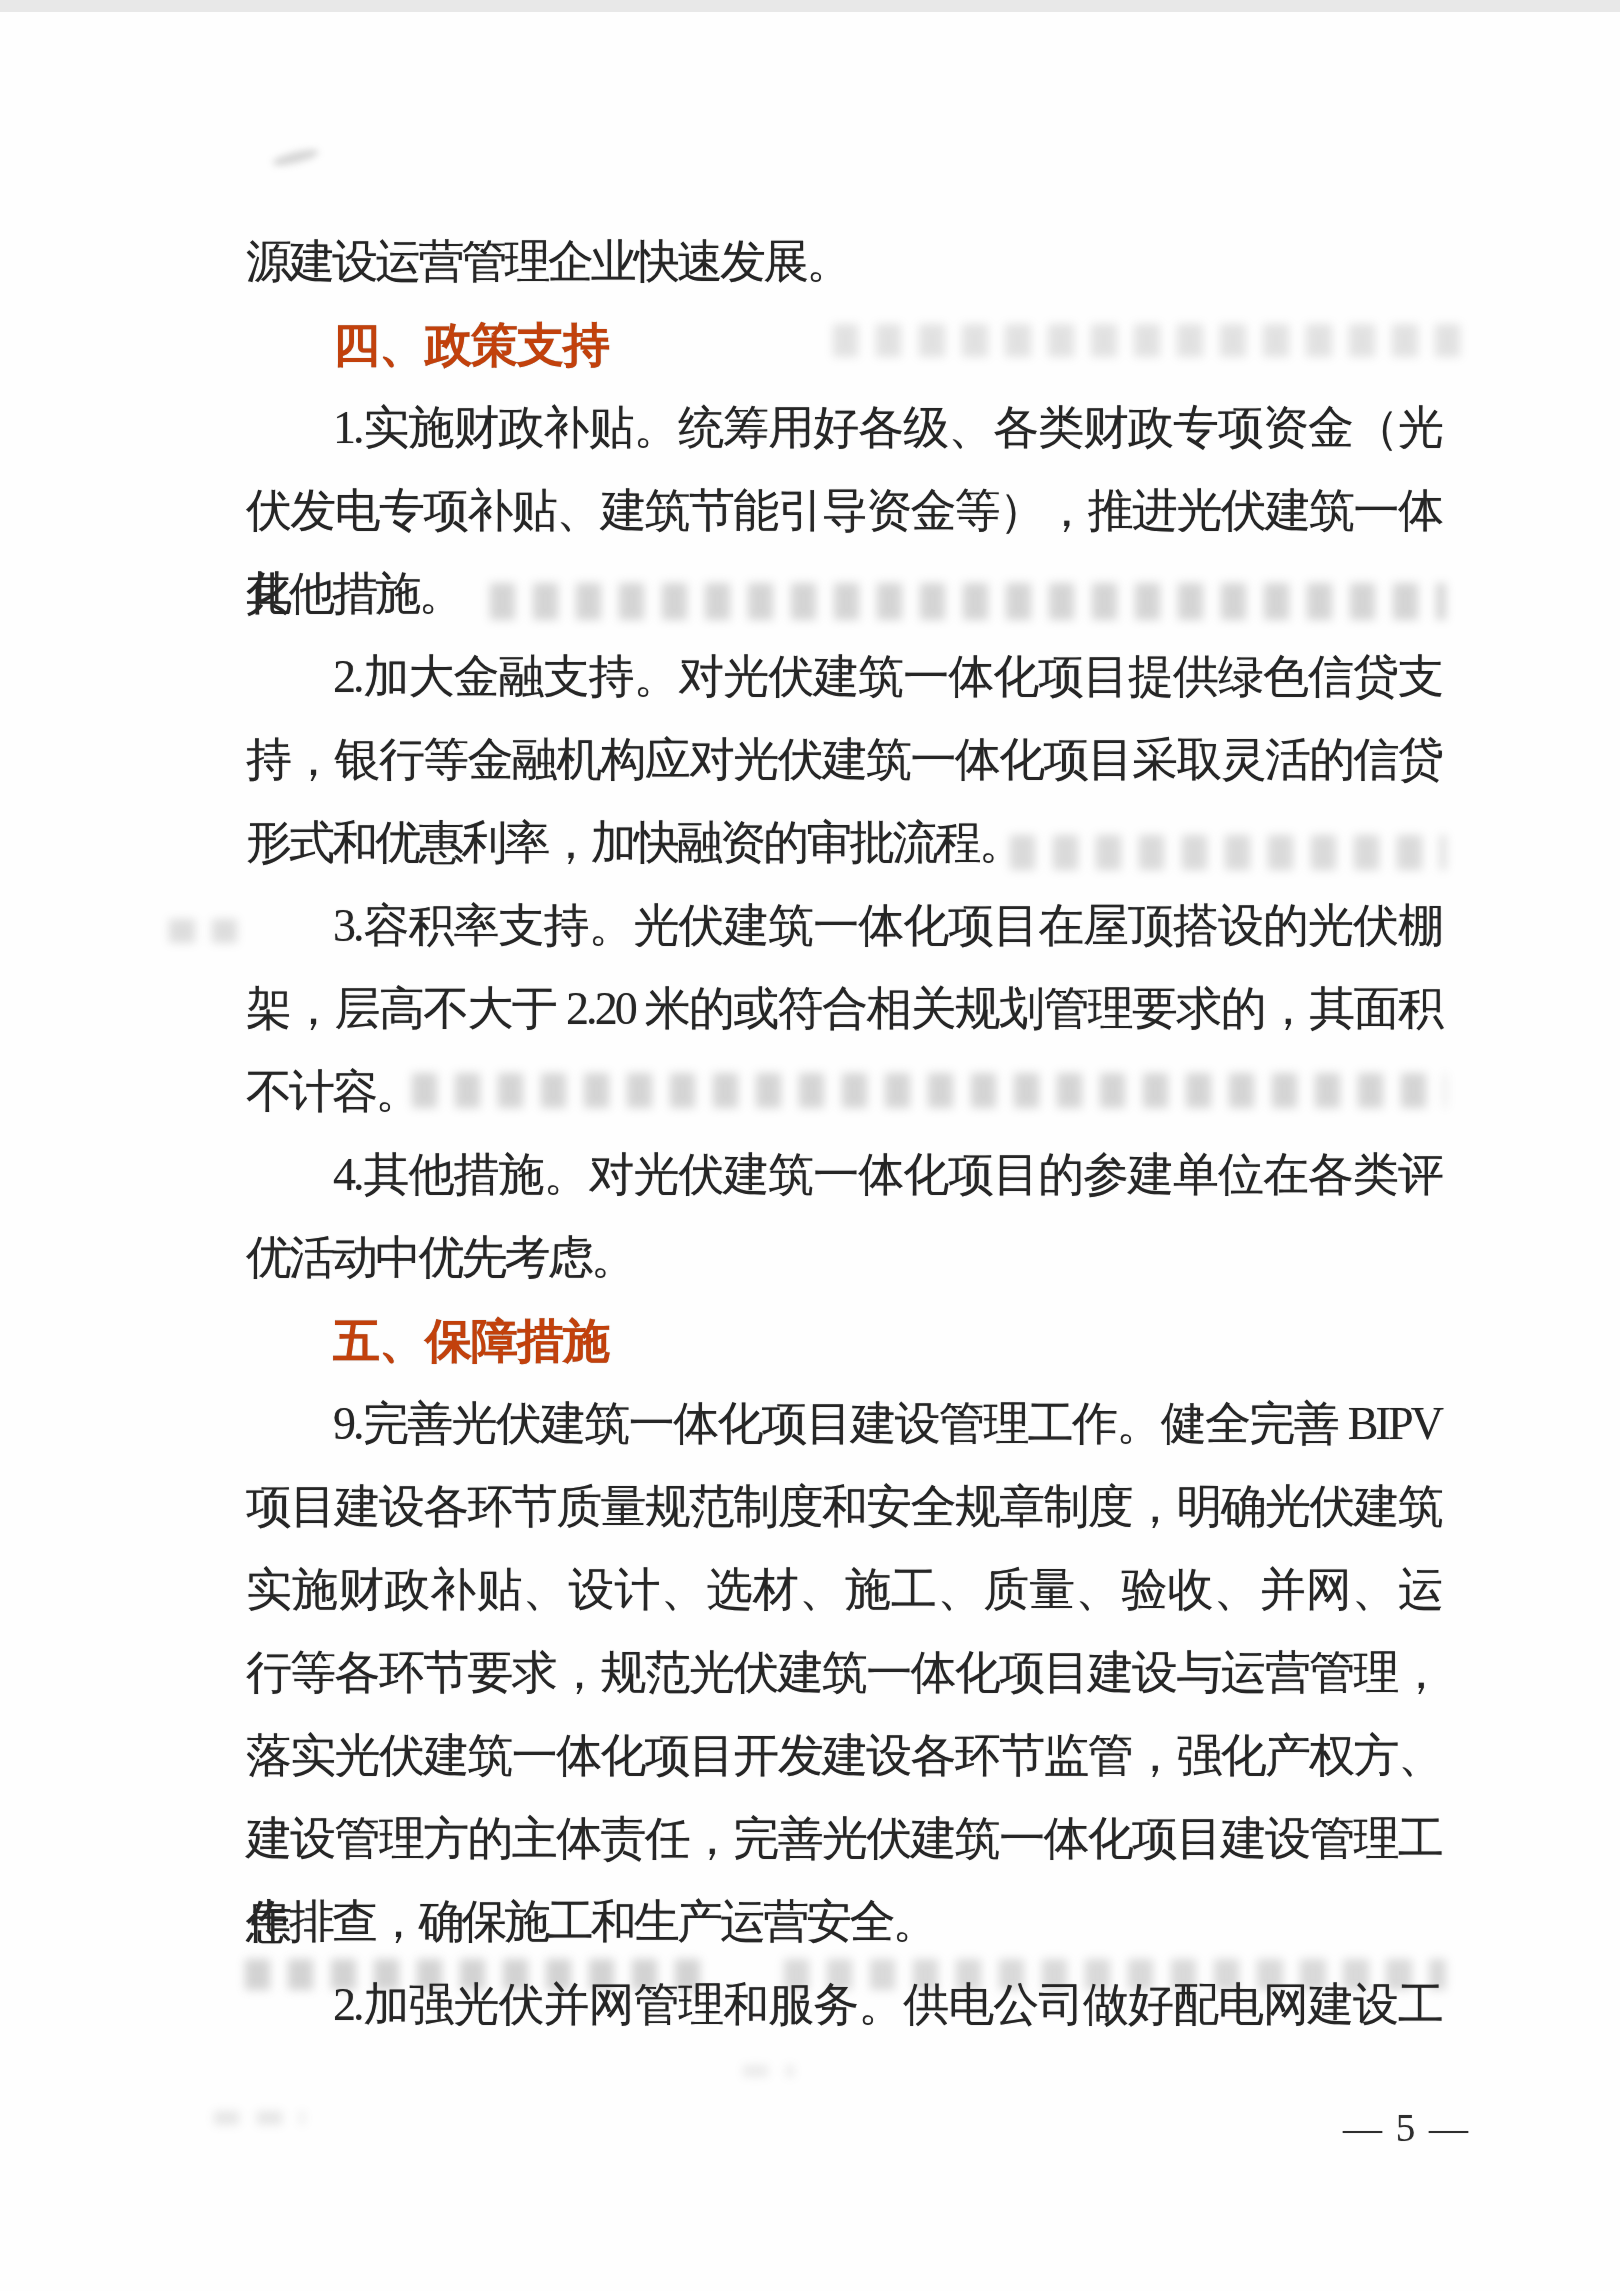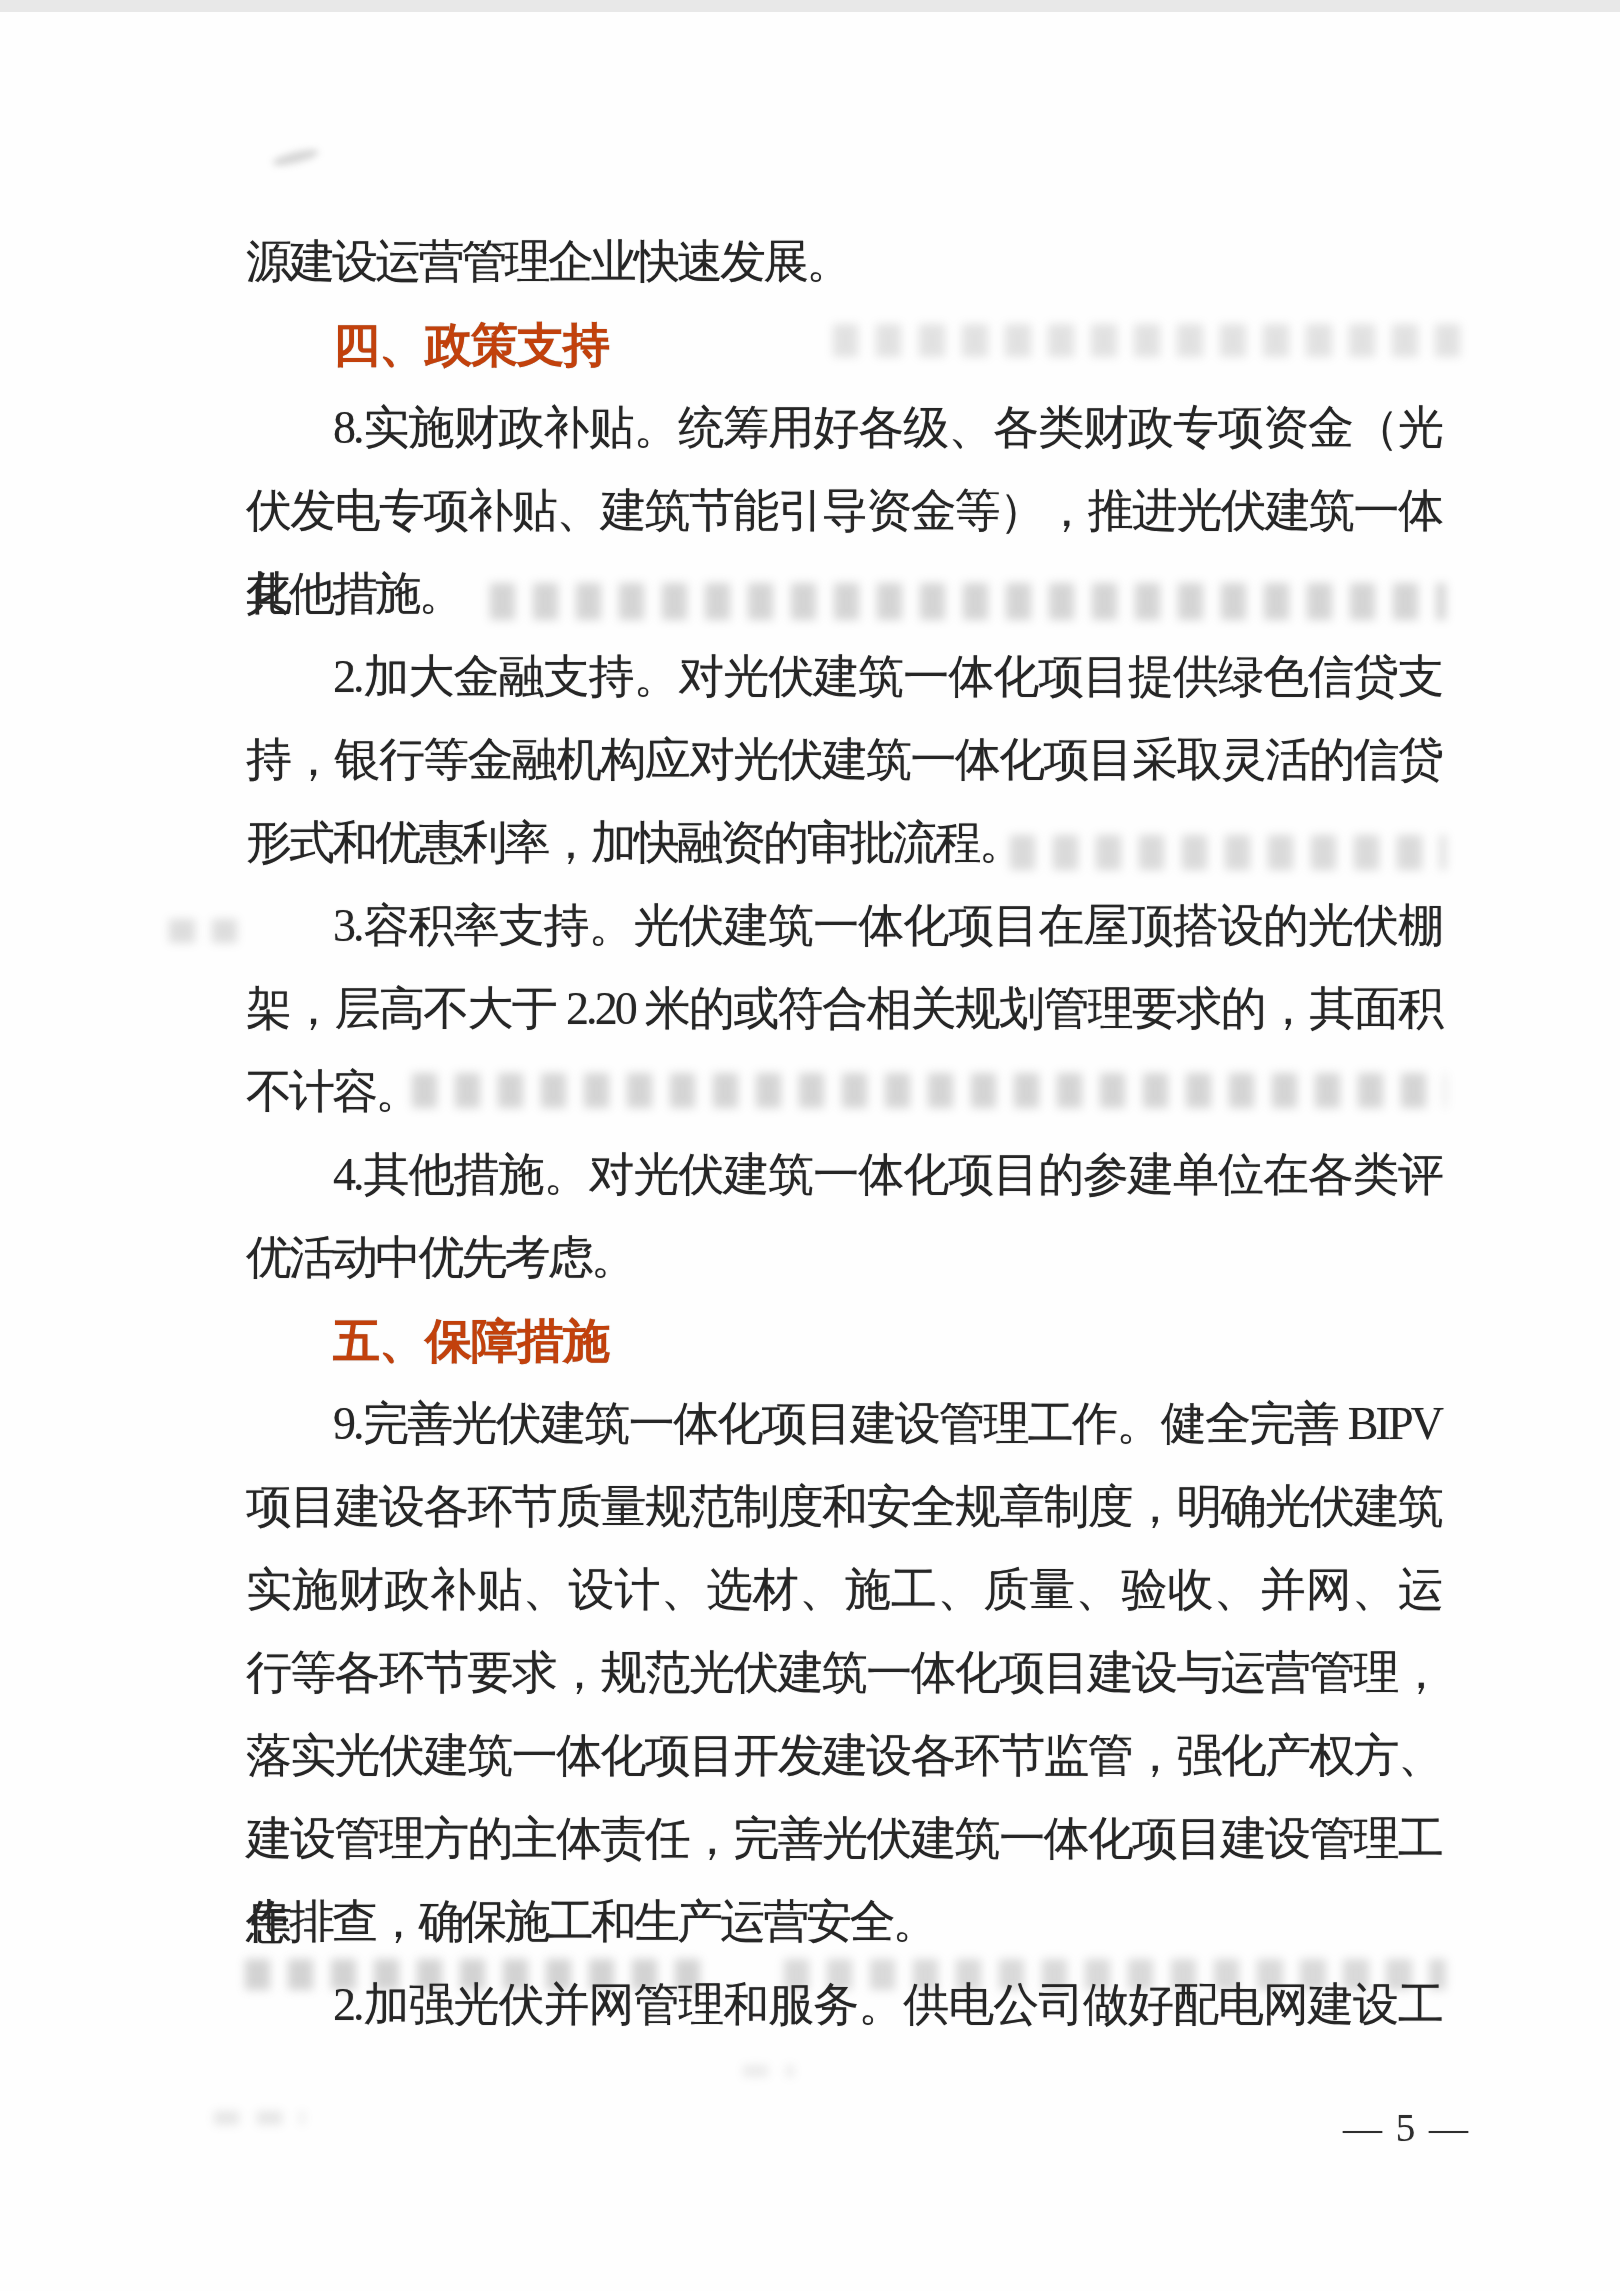--- a/index.html
+++ b/index.html
@@ -111,21 +111,21 @@
   <div class="ghost g4"></div>
   <div class="ghost g5"></div>
   <div class="ghost g6"></div>
   <div class="ghost g7"></div>
   <div class="ghost g8"></div>
   <div class="ghost g9"></div>
 
   <div id="text-block" class="text-block">
       <div class="line">源建设运营管理企业快速发展。</div>
       <div class="line heading indent">四、政策支持</div>
-      <div class="line indent justify">8.实施财政补贴。统筹用好各级、各类财政专项资金（光</div>
+      <div class="line indent justify">1.实施财政补贴。统筹用好各级、各类财政专项资金（光</div>
       <div class="line justify">伏发电专项补贴、建筑节能引导资金等），推进光伏建筑一体化</div>
       <div class="line">其他措施。</div>
       <div class="line indent justify">2.加大金融支持。对光伏建筑一体化项目提供绿色信贷支</div>
       <div class="line justify">持，银行等金融机构应对光伏建筑一体化项目采取灵活的信贷</div>
       <div class="line">形式和优惠利率，加快融资的审批流程。</div>
       <div class="line indent justify">3.容积率支持。光伏建筑一体化项目在屋顶搭设的光伏棚</div>
       <div class="line justify">架，层高不大于 2.20 米的或符合相关规划管理要求的，其面积</div>
       <div class="line">不计容。</div>
       <div class="line indent justify">4.其他措施。对光伏建筑一体化项目的参建单位在各类评</div>
       <div class="line">优活动中优先考虑。</div>

